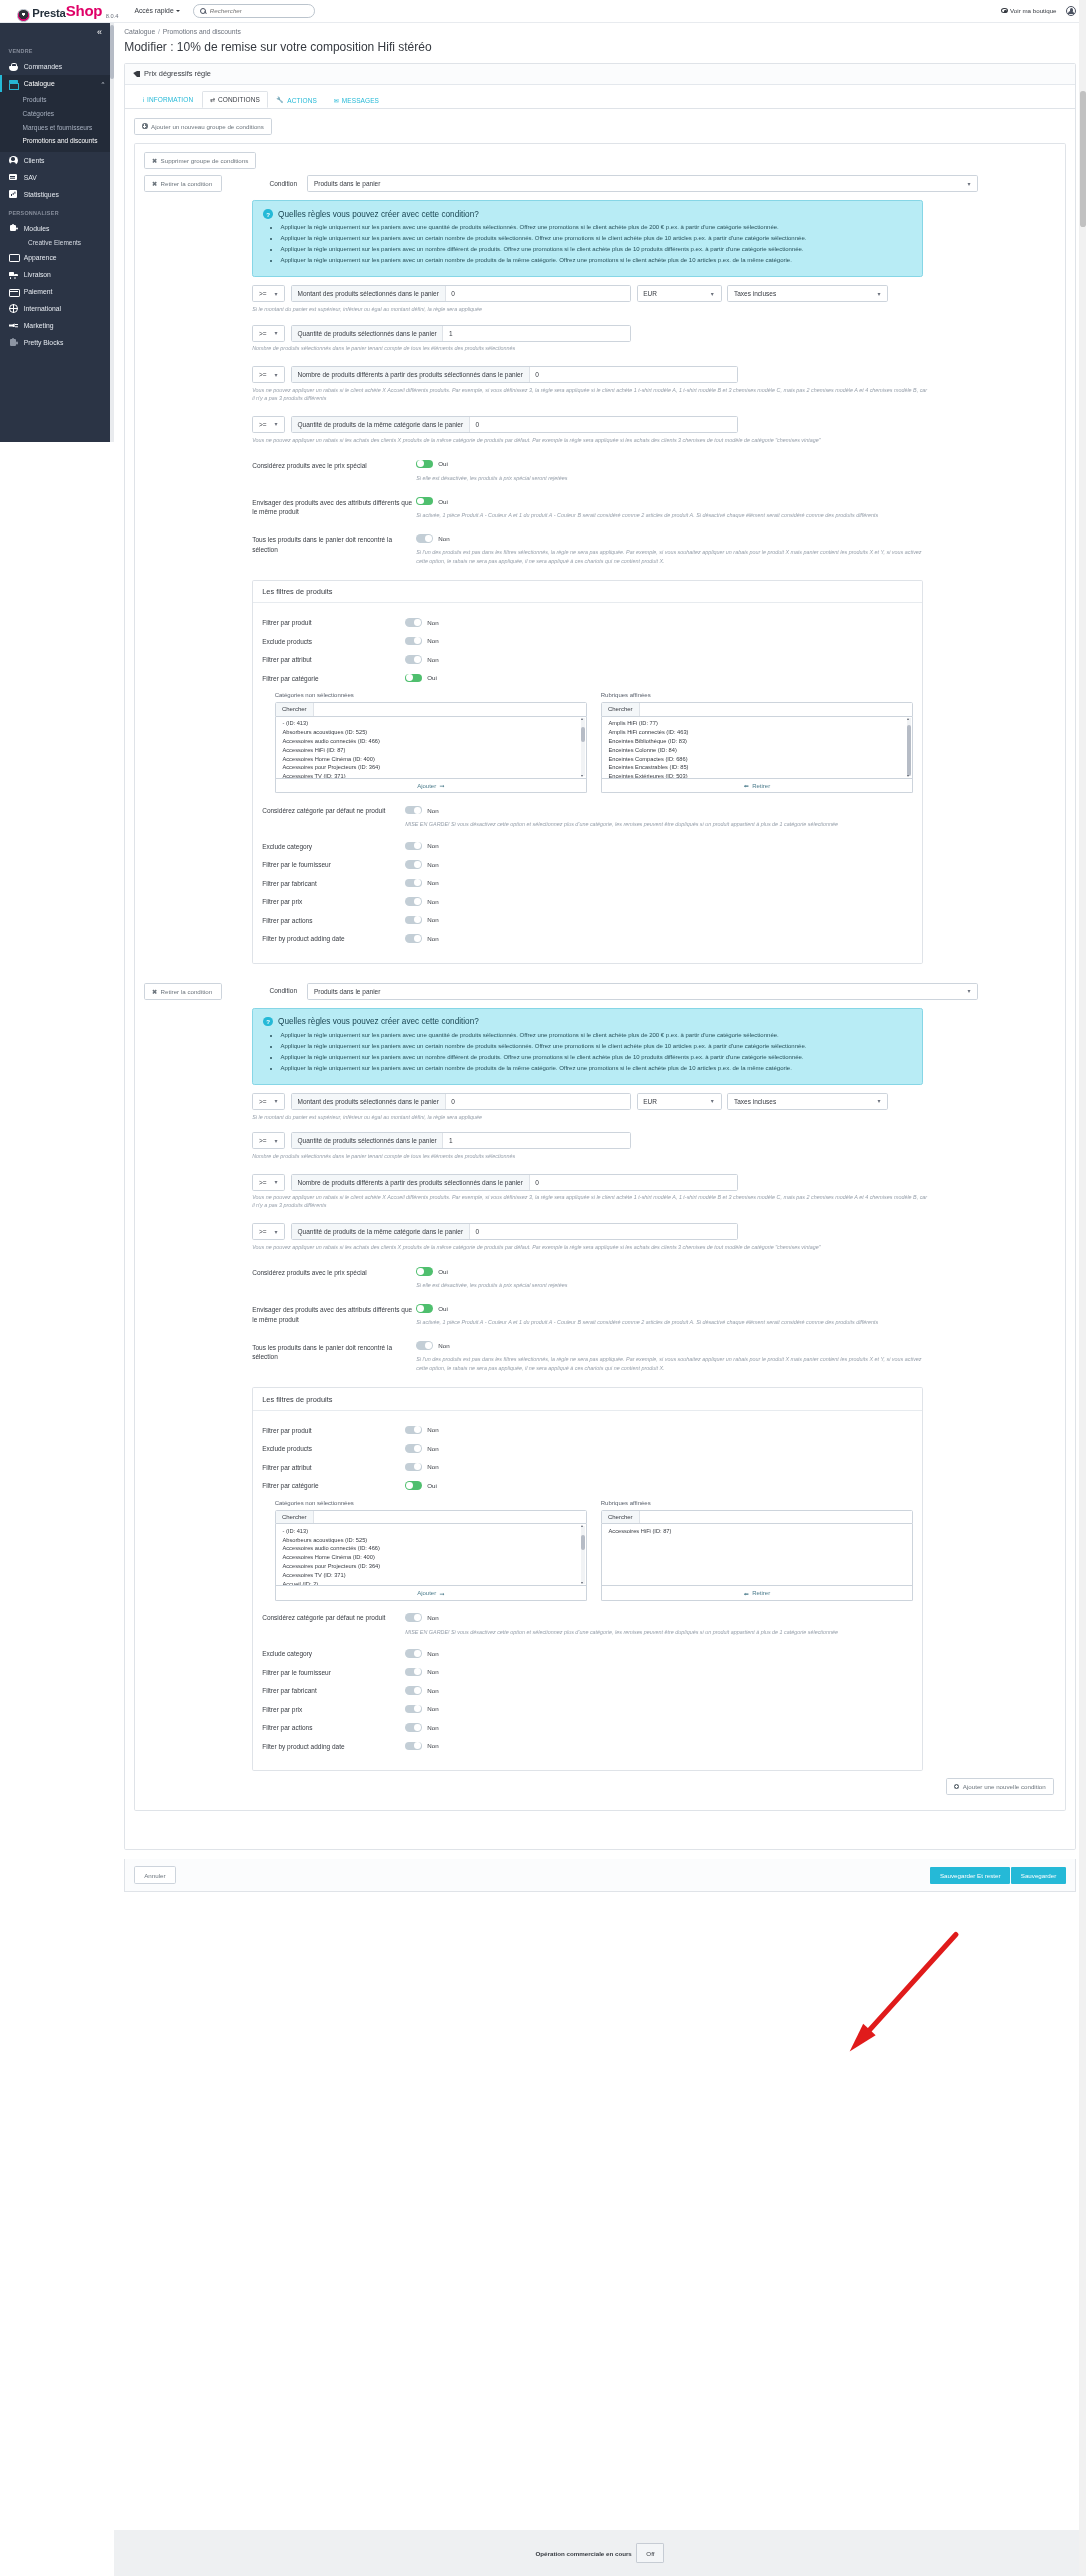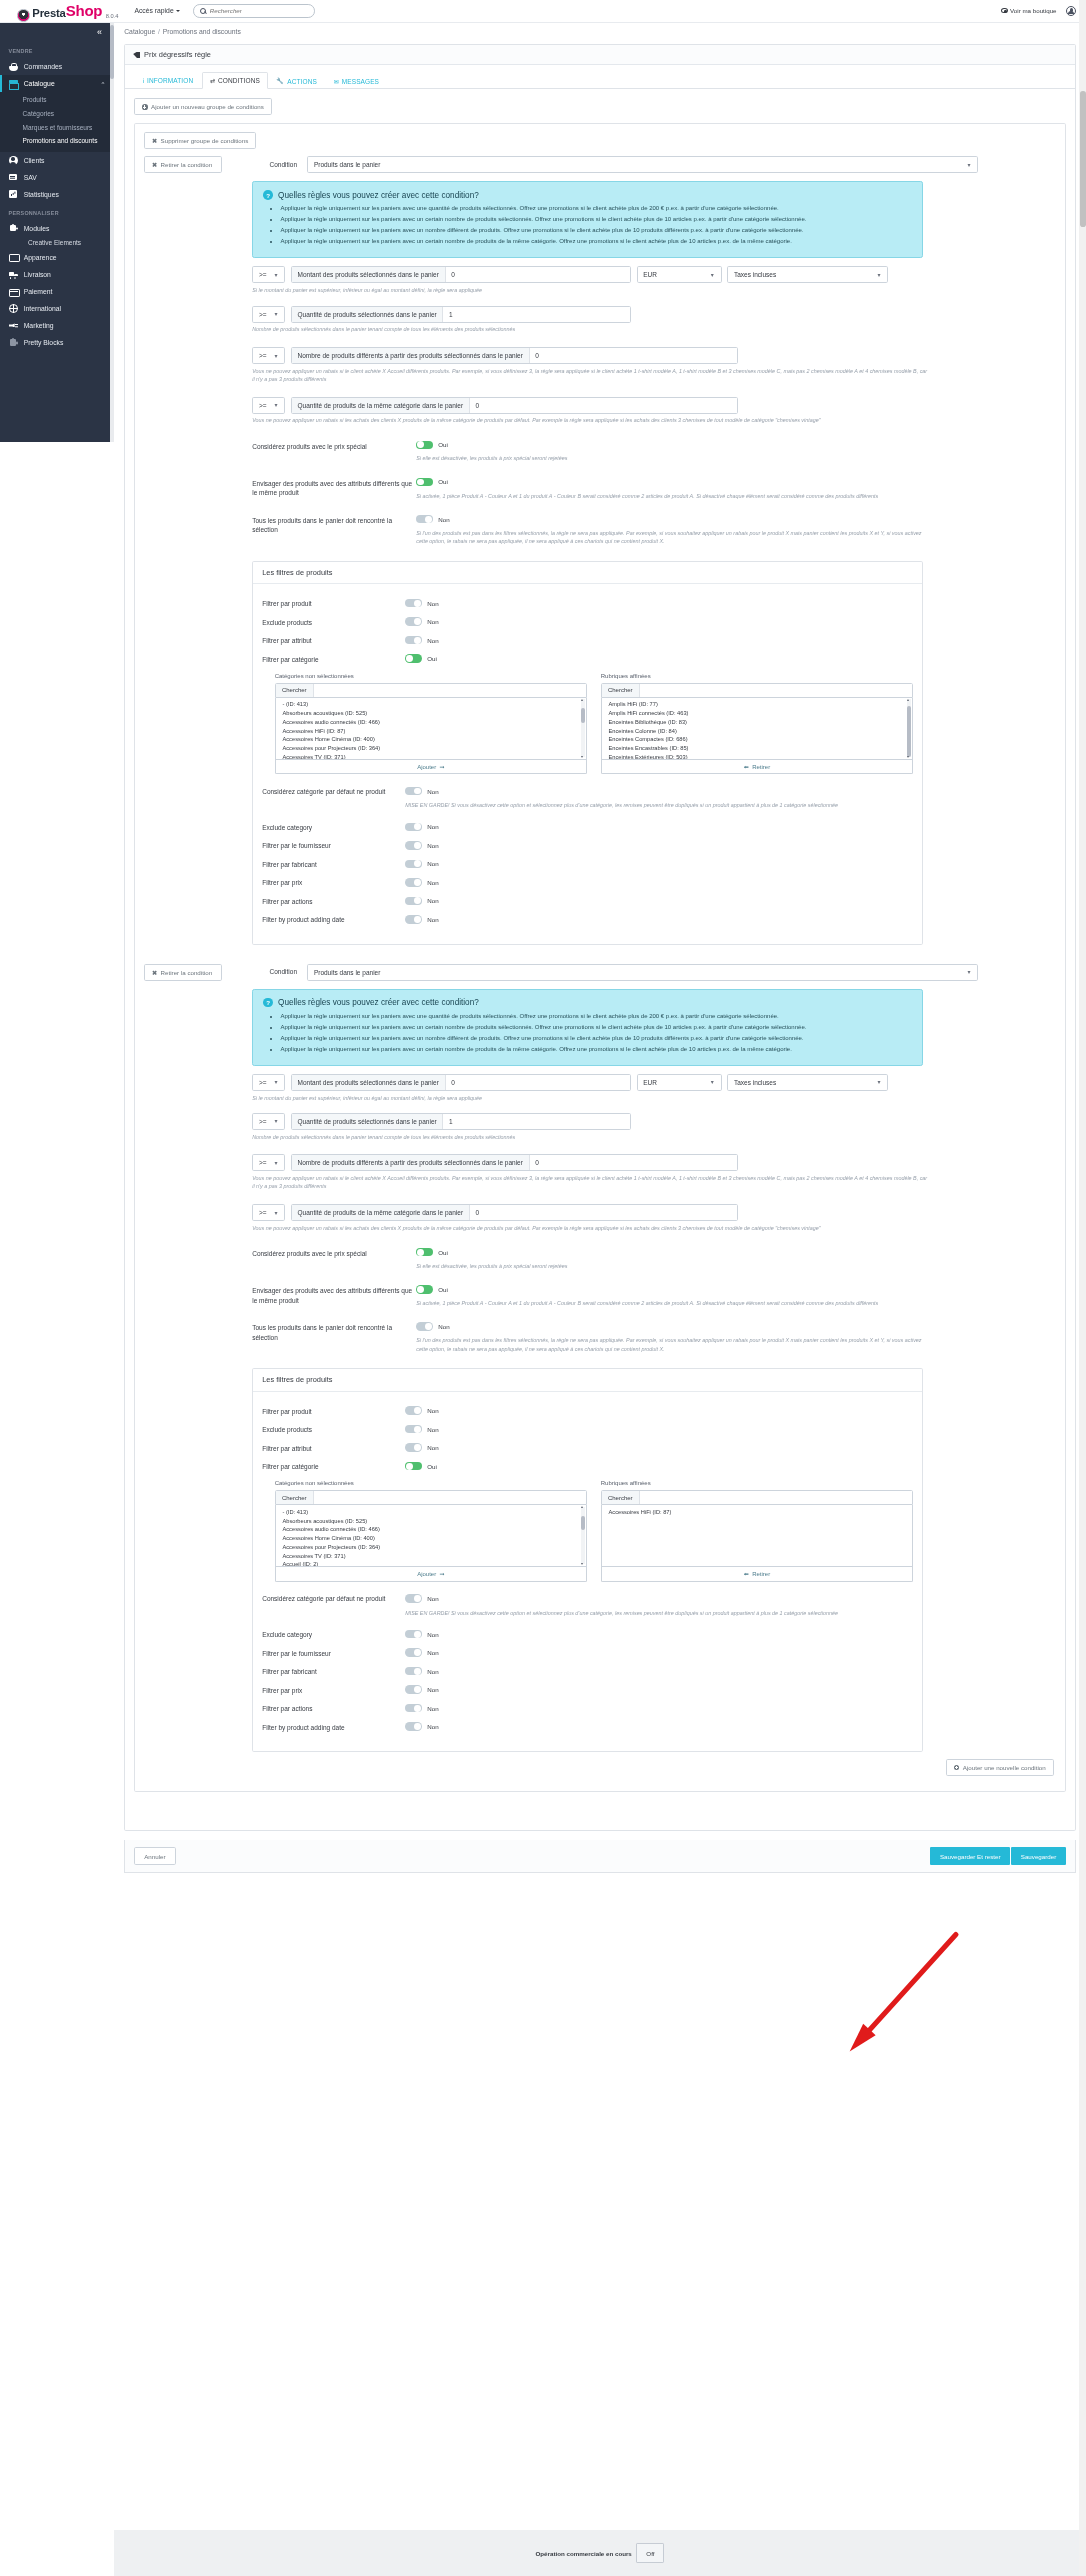--- a/index.html
+++ b/index.html
@@ -360,20 +360,21 @@
 <div class="sb-scroll">
   <span class="up-arrow"></span>
   <span class="thumb"></span>
 </div>
 
 <div class="main">
 
   <div class="breadcrumb">
     <span>Catalogue</span><span class="sep">/</span><span>Promotions and discounts</span>
   </div>
+  <h1 class="page-title">Modifier : 10% de remise sur votre composition Hifi stéréo</h1>
 
   <div class="card">
     <div class="card-header">
       <span class="tag-ico"></span>
       <span>Prix dégressifs règle</span>
     </div>
 
     <div class="tabs">
       <div class="tab">
         <span class="ti">ℹ</span>

